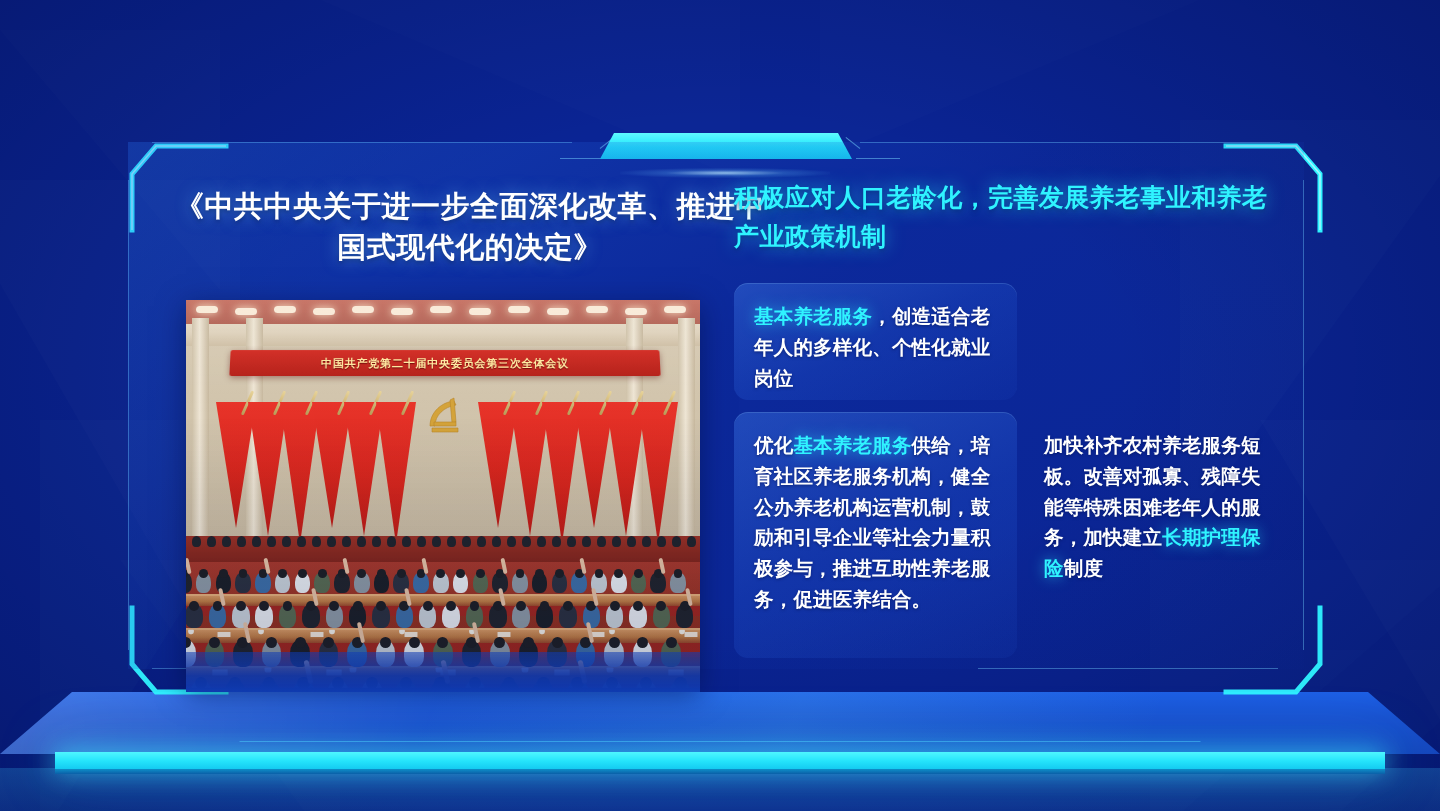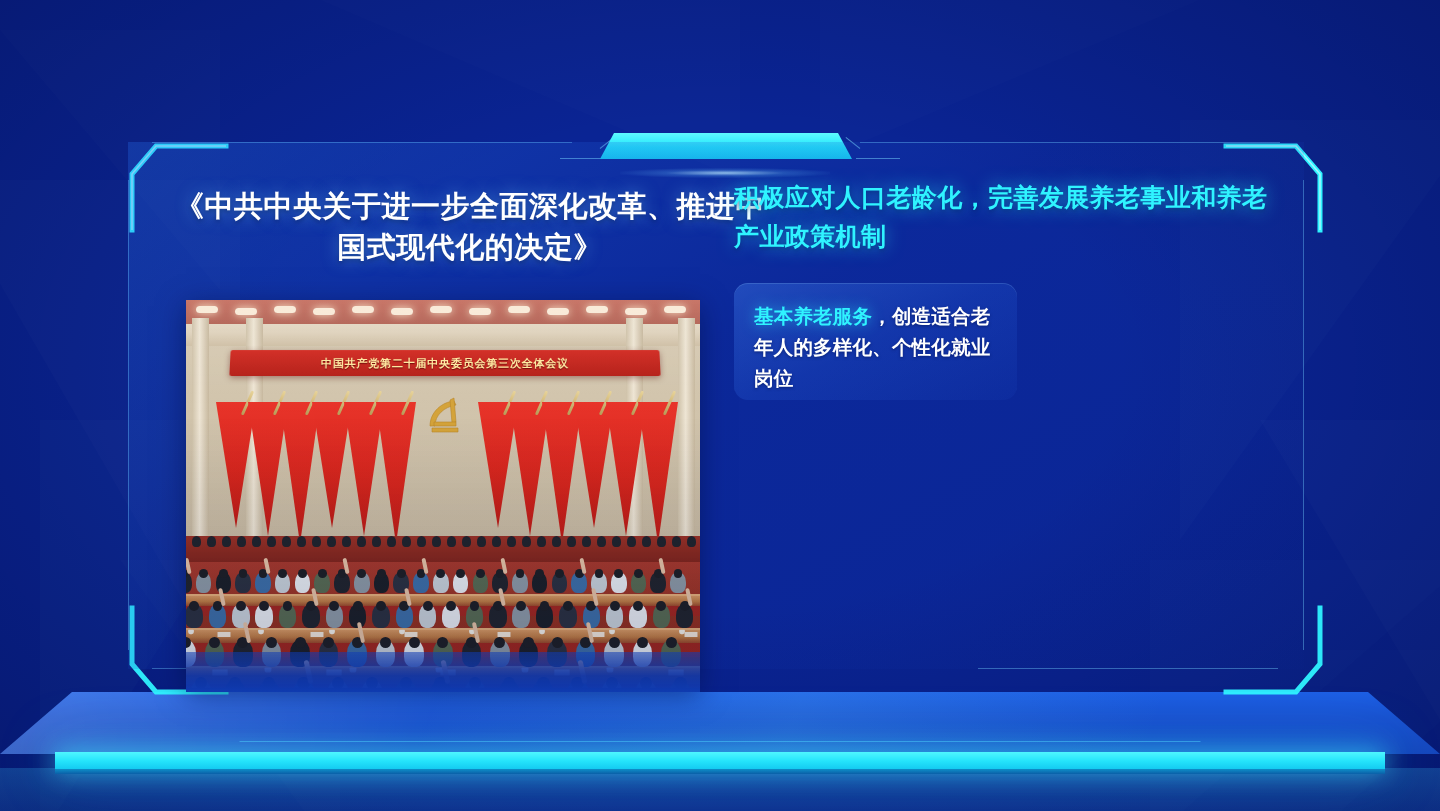--- a/index.html
+++ b/index.html
@@ -610,13 +610,15 @@
         <div class="person" style="background: rgb(88, 107, 82); left: 483.44px; top: 380px; width: 22px; height: 30px;"></div>
         <div class="phead" style="left: 488.28px; top: 377px; width: 12.32px; height: 12.32px;"></div>
       </div>
     <div class="photo-shade"></div>
   </div>
   <div class="photo-cut"></div>
 
   <div id="rhead">积极应对人口老龄化，完善发展养老事业和养老产业政策机制</div>
 
   <div class="card" id="card1"><span class="hl">基本养老服务</span><span>，创造适合老年人的多样化、个性化就业岗位</span></div>
+  <div class="card" id="card3"><span>优化</span><span class="hl">基本养老服务</span><span>供给，培育社区养老服务机构，健全公办养老机构运营机制，鼓励和引导企业等社会力量积极参与，推进互助性养老服务，促进医养结合。</span></div>
+  <div class="card" id="card4"><span>加快补齐农村养老服务短板。改善对孤寡、残障失能等特殊困难老年人的服务，加快建立</span><span class="hl">长期护理保险</span><span>制度</span></div>
 </div>
 
 </body></html>

